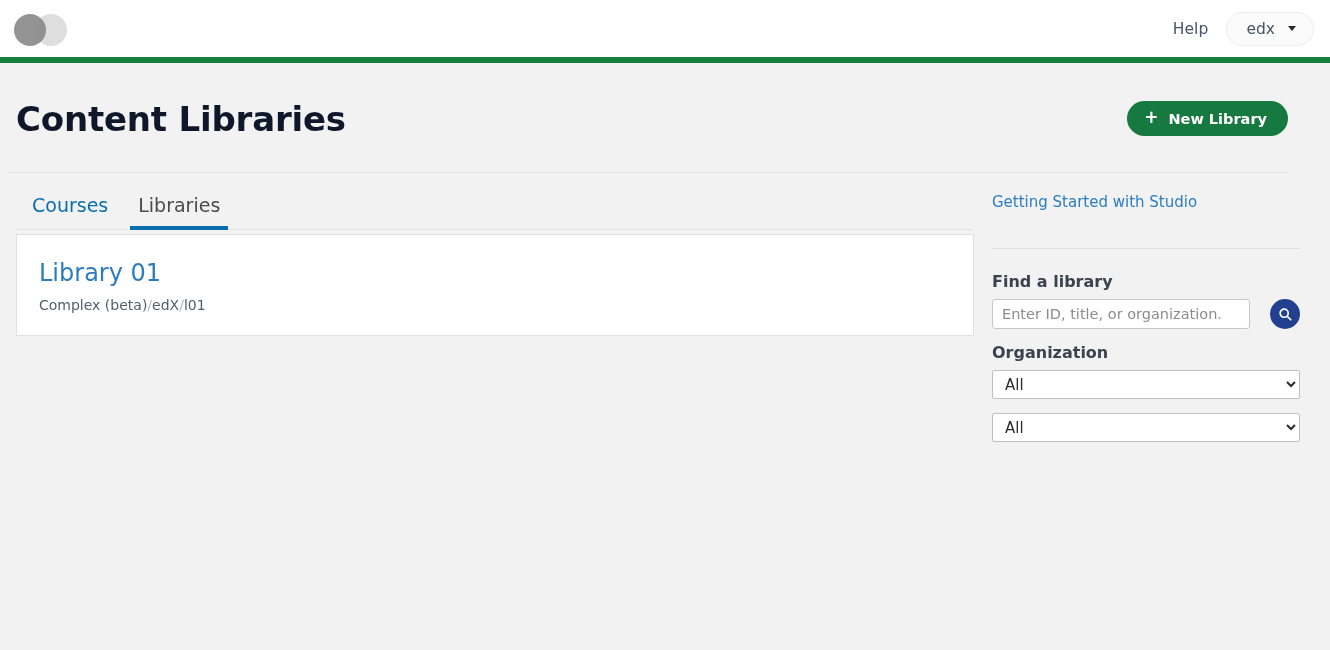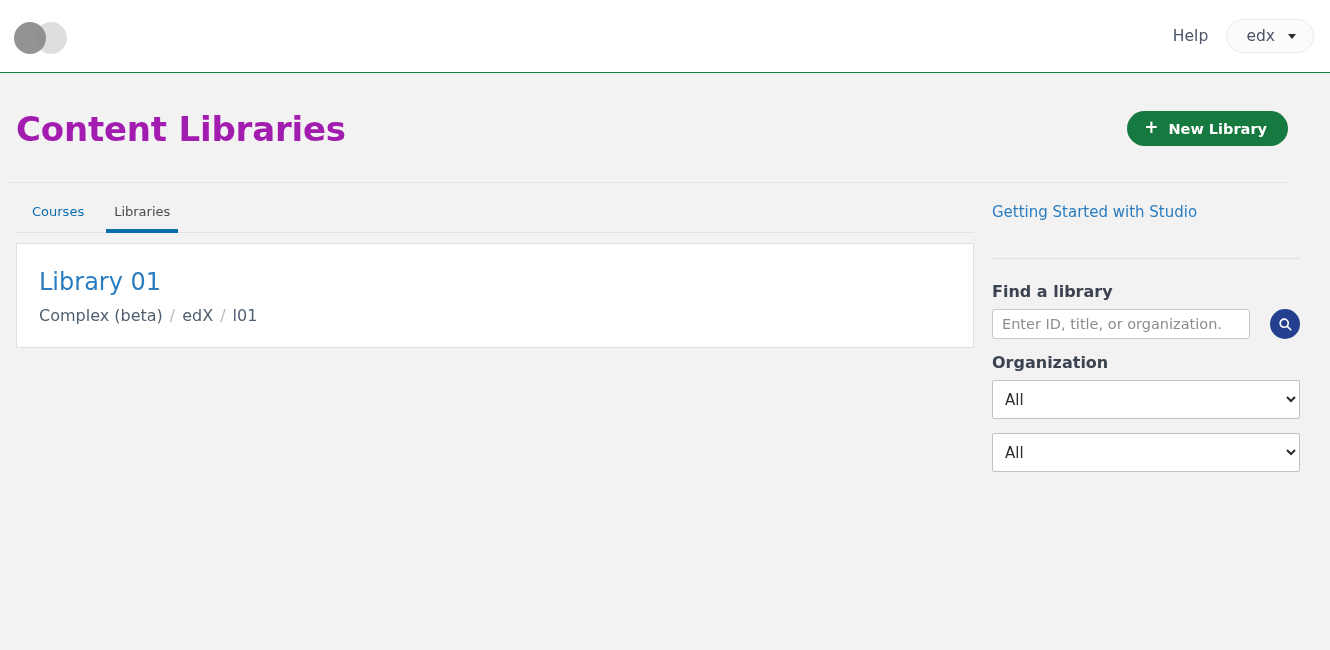--- a/index.html
+++ b/index.html
@@ -11,23 +11,23 @@
     width: 1330px;
     height: 650px;
     background: #f2f2f2;
     font-family: "DejaVu Sans", sans-serif;
     color: #3c3c3c;
     overflow: hidden;
   }
 
   
   .site-header {
-    height: 73px;
+    height: 63px;
     background: #ffffff;
-    border-bottom: 1px solid #15803d;
+    border-bottom: 6px solid #15803d;
     display: flex;
     align-items: center;
     padding: 0 16px 0 14px;
     position: relative;
   }
   .logo {
     width: 55px;
     height: 37px;
     position: relative;
     margin-left: 0px;
@@ -92,21 +92,21 @@
     display: flex;
     align-items: center;
     padding: 38px 0 0 0;
     position: relative;
     margin-left: -8px;
     padding-left: 8px;
   }
   .page-title {
     font-size: 34px;
     font-weight: bold;
-    color: #a21caf;
+    color: #0f172a;
     margin: 0;
     letter-spacing: -0.2px;
     line-height: 1;
   }
   .new-library-btn {
     margin-left: auto;
     margin-right: 26px;
     background: #16793f;
     color: #ffffff;
     border: none;
@@ -150,64 +150,63 @@
   }
 
   
   .tabs {
     display: flex;
     gap: 14px;
     border-bottom: 1px solid #e2e2e2;
     padding-left: 8px;
   }
   .tab {
-    font-size: 13px;
+    font-size: 19px;
     padding: 2px 8px 13px 8px;
     color: #0a6ead;
     text-decoration: none;
     cursor: pointer;
     position: relative;
   }
   .tab.active {
     color: #4b4b4b;
     font-weight: normal;
   }
   .tab.active::after {
     content: "";
     position: absolute;
     left: 0; right: 0; bottom: -1px;
     height: 4px;
     background: #0a6ead;
   }
 
   
   .library-list {
-    margin-top: 10px;
+    margin-top: 4px;
   }
   .library-card {
     background: #ffffff;
     border: 1px solid #e0e0e0;
     padding: 24px 22px 22px 22px;
     margin-top: 0;
   }
   .library-card-title {
     font-size: 24px;
     color: #2b7dc0;
     margin: 0 0 10px 0;
     font-weight: normal;
     text-decoration: none;
     display: inline-block;
     cursor: pointer;
   }
   .library-meta {
-    font-size: 16px;
+    font-size: 14px;
     color: #4f5f6f;
     display: flex;
     align-items: center;
-    gap: 7px;
   }
   .library-meta .sep {
     color: #b9b9b9;
   }
 
   
   .side-heading {
     font-size: 15px;
     font-weight: bold;
     color: #3b4350;
@@ -267,21 +266,21 @@
     border: none;
     display: inline-flex;
     align-items: center;
     justify-content: center;
     cursor: pointer;
     flex: 0 0 auto;
     padding: 0;
   }
   .select-field {
     width: 100%;
-    height: 39px;
+    height: 29px;
     border: 1px solid #c0c0c0;
     border-radius: 2px;
     background: #ffffff;
     font-size: 15px;
     color: #2c2c2c;
     padding: 0 8px;
     font-family: "DejaVu Sans", sans-serif;
     margin-bottom: 14px;
   }
 </style>

